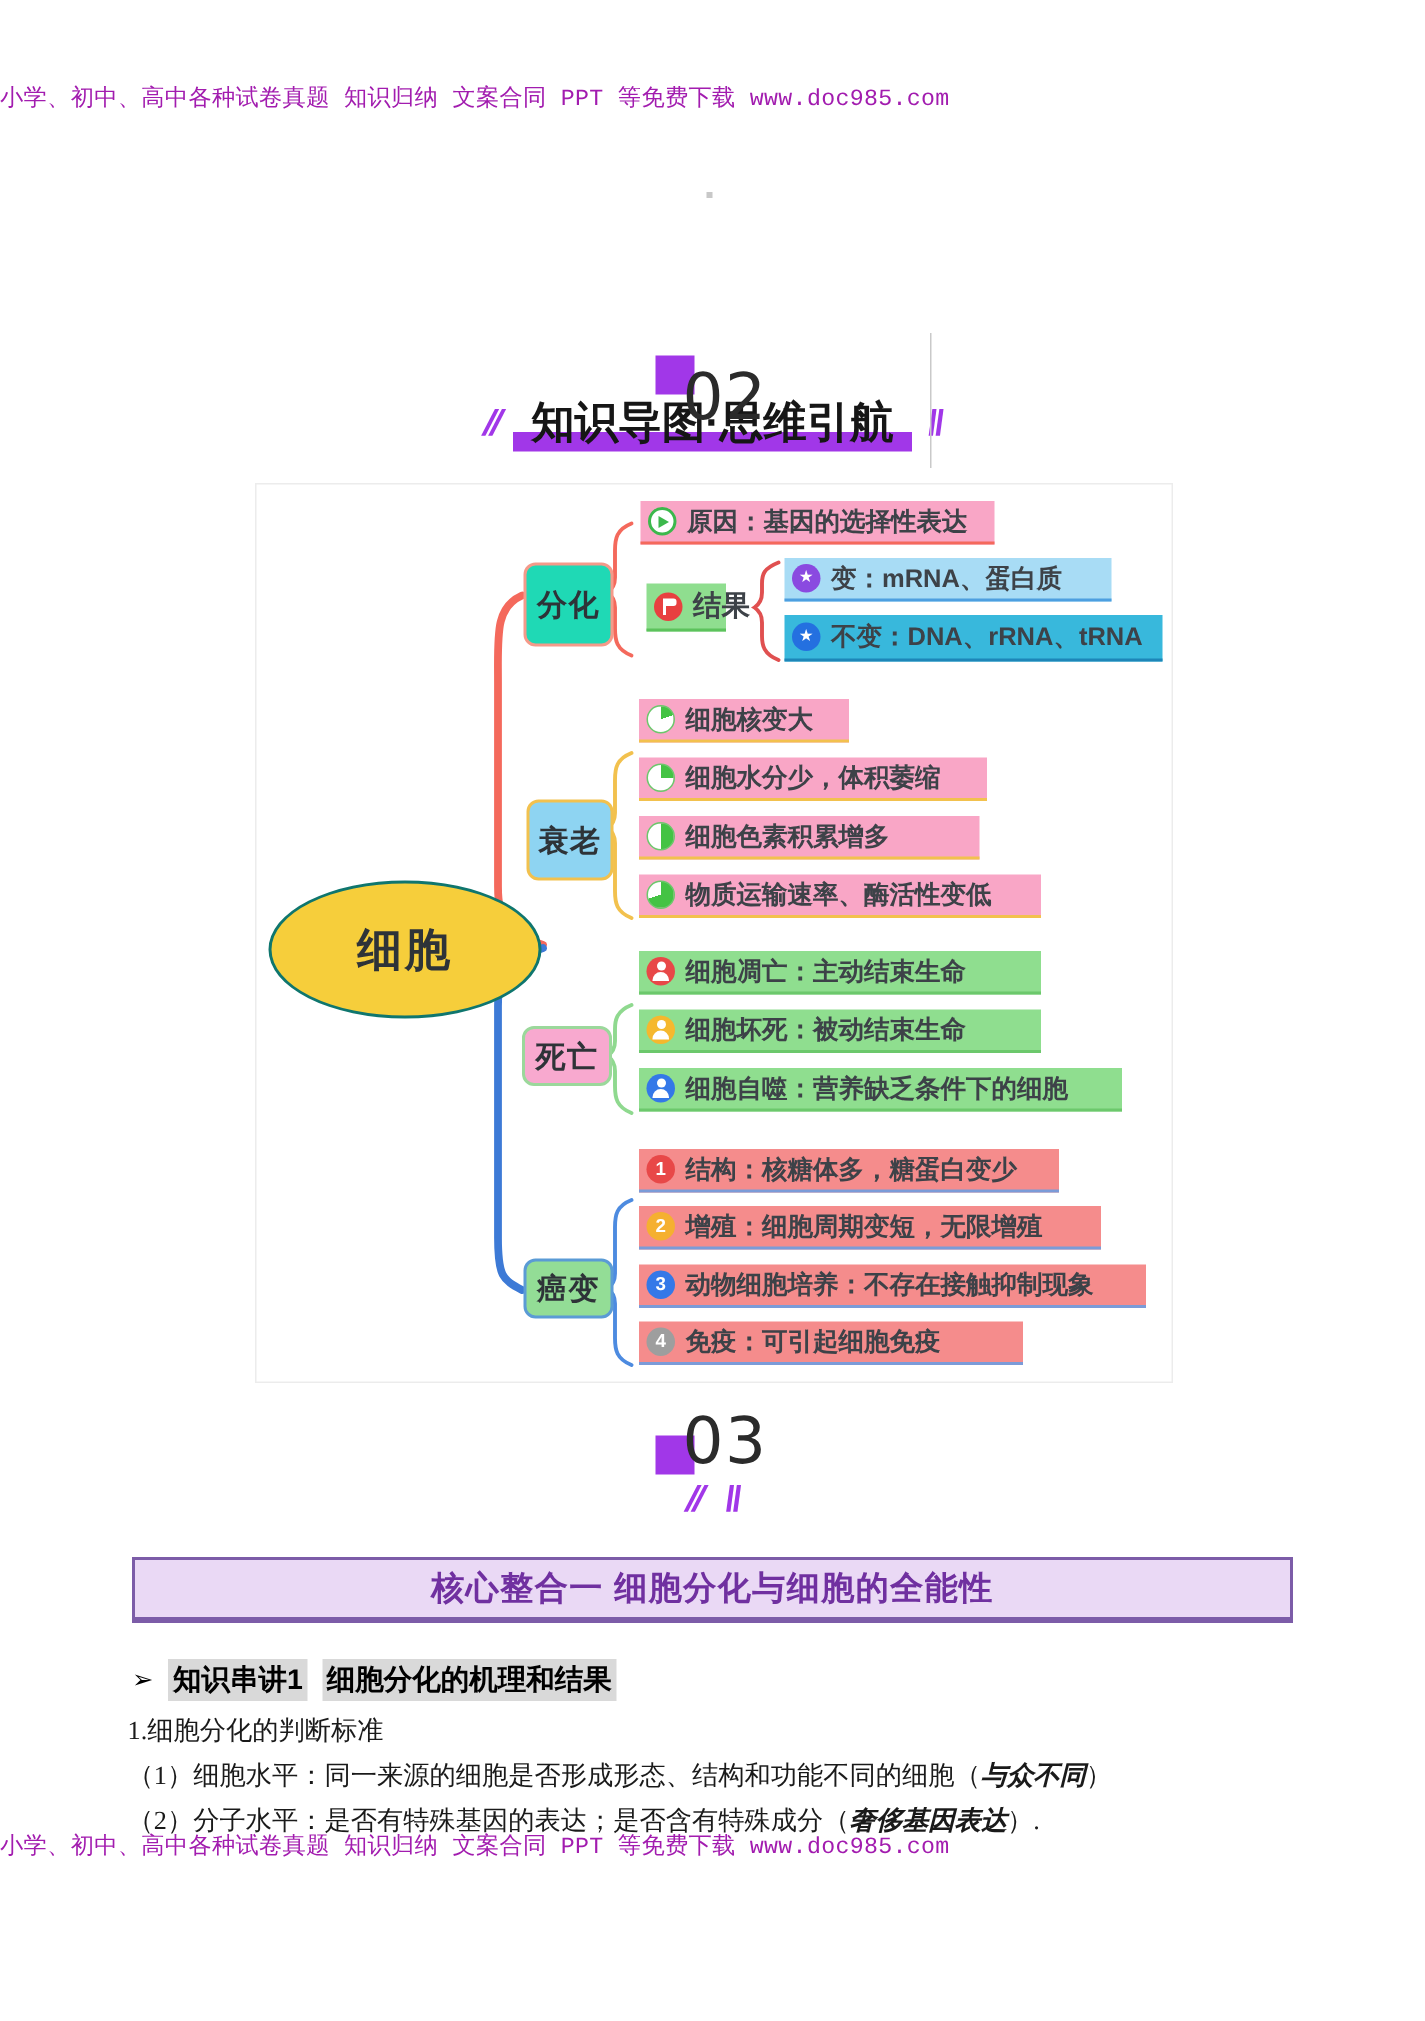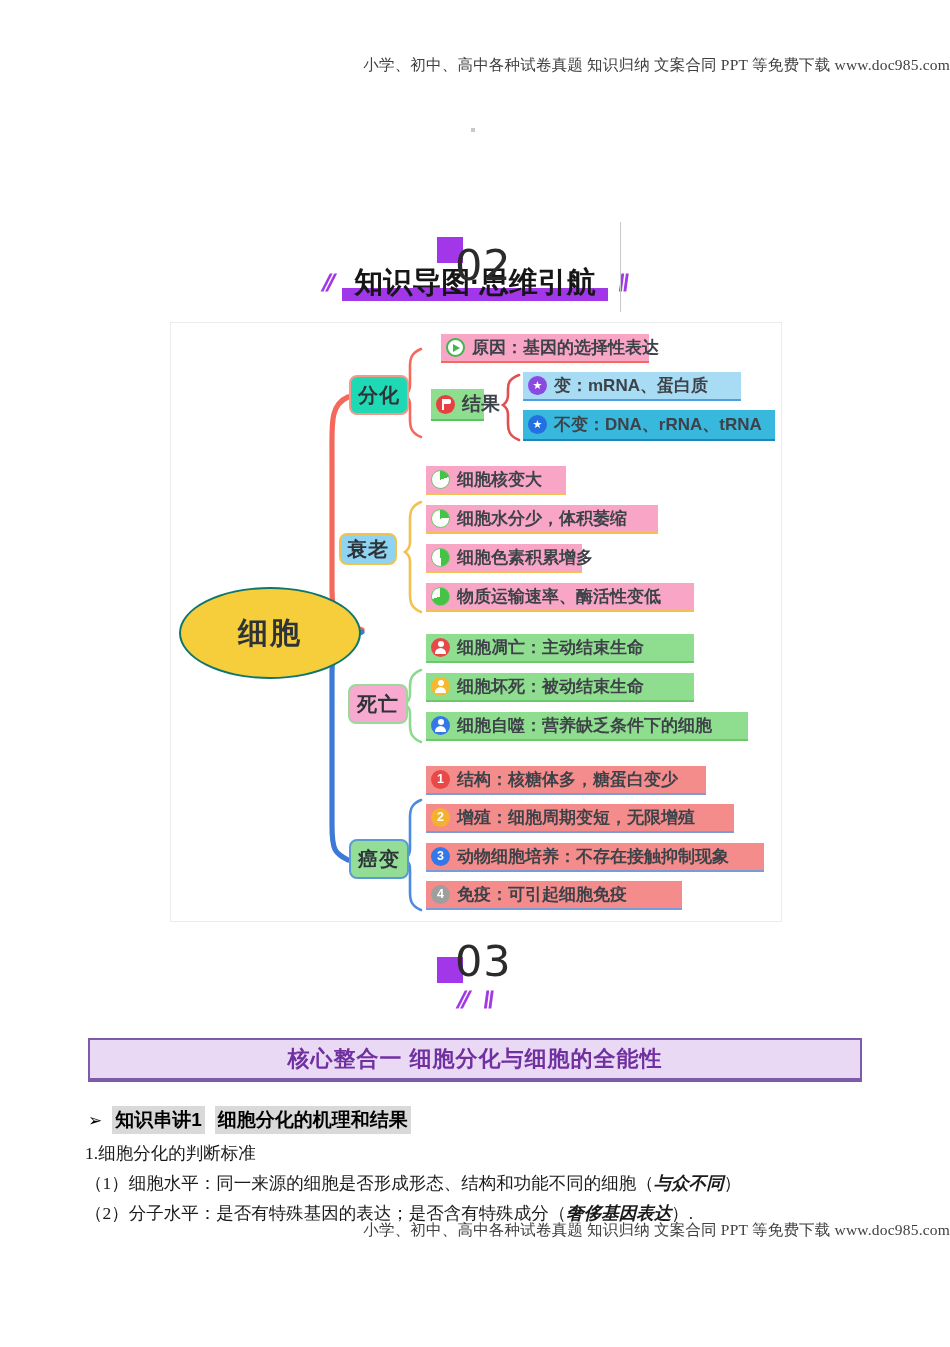--- a/index.html
+++ b/index.html
@@ -1,21 +1,21 @@
 <!DOCTYPE html>
 <html><head>
 <meta charset="utf-8">
 <style>
   html,body{margin:0;padding:0;background:#fff;}
   .page{position:relative;width:950px;height:1347px;background:#ffffff;margin:0 auto;
         font-family:"Liberation Sans","DejaVu Sans",sans-serif;overflow:hidden;}
 
   
-  .doc-band{position:absolute;left:0;right:0;text-align:right;font-size:15.5px;color:#404040;
-            font-family:Liberation Serif, serif;letter-spacing:.2px;}
+  .doc-band{position:absolute;left:0;right:0;text-align:left;font-size:15.5px;color:#a21caf;
+            font-family:Liberation Mono, monospace;letter-spacing:.2px;}
   .artifact-dot{position:absolute;left:471px;top:128px;width:4px;height:4px;background:#9a9a9a;opacity:.55;}
   .vline{position:absolute;left:620px;top:222px;width:1px;height:90px;background:#c9c9c9;}
 
   
   .sec-square{position:absolute;width:26px;height:26px;background:#a137e8;}
   .sec-num{position:absolute;font-size:43px;color:#2b2b2b;font-family:"DejaVu Sans",sans-serif;
            font-weight:400;letter-spacing:1px;z-index:2;line-height:1;}
   .sec-title-row{position:absolute;left:0;right:0;display:flex;justify-content:center;align-items:center;gap:16px;}
   .sec-title{position:relative;display:inline-block;font-size:29px;font-weight:700;color:#161616;
              padding:0 6px;line-height:1.15;}
@@ -116,48 +116,48 @@
       <path d="M191,309 C168,317 161,322 161,348 L161,502 C161,528 164,530 177,537" fill="none" stroke="#3d7ad6" stroke-width="5.2" stroke-linecap="round"></path>
       <path d="M250,26 C240,30 239,36 239,44 L239,62 C239,67 237,70 234,72 C237,74 239,77 239,82 L239,96 C239,104 240,110 250,114" fill="none" stroke="#f4695c" stroke-width="2.6" stroke-linecap="round"></path>
       <path d="M348,52 C338,56 337,60 337,66 L337,72 C337,77 335,80 332,82 C335,84 337,87 337,92 L337,101 C337,107 338,113 348,117" fill="none" stroke="#e05050" stroke-width="2.6" stroke-linecap="round"></path>
       <path d="M250,179 C240,183 239,189 239,197 L239,219 C239,224 237,227 234,229 C237,231 239,234 239,239 L239,271 C239,279 240,285 250,289" fill="none" stroke="#f2c14e" stroke-width="2.6" stroke-linecap="round"></path>
       <path d="M250,347 C240,351 239,357 239,363 L239,371 C239,376 237,379 234,381 C237,383 239,386 239,391 L239,401 C239,409 240,415 250,419" fill="none" stroke="#8fd98f" stroke-width="2.6" stroke-linecap="round"></path>
       <path d="M250,477 C240,481 239,487 239,495 L239,526 C239,531 237,534 234,536 C237,538 239,541 239,546 L239,569 C239,577 240,583 250,587" fill="none" stroke="#4d8be0" stroke-width="2.6" stroke-linecap="round"></path>
     </svg>
 
     <div class="center-ellipse">细胞</div>
 
-    <div class="bnode n-fenhua" style="left:178px;top:52px;width:60px;height:40px;">分化</div>
-    <div class="row r-pink-r" style="left:270px;top:11px;width:208px;">
+    <div class="bnode n-fenhua" style="left:178px;top:52px;width:60px;height:56px;">分化</div>
+    <div class="row r-pink-r" style="left:256px;top:11px;width:236px;">
       <span class="ic ic-play"></span>
       <span class="rt">原因：基因的选择性表达</span>
     </div>
     <div class="row r-jieguo" style="left:260px;top:66px;width:53px;">
       <span class="ic ic-flag"></span>
       <span class="rt">结果</span>
     </div>
     <div class="row r-lblue" style="left:352px;top:49px;width:218px;">
       <span class="ic ic-star ic-star-p"></span>
       <span class="rt">变：mRNA、蛋白质</span>
     </div>
     <div class="row r-cyan" style="left:352px;top:87px;width:252px;height:31px;">
       <span class="ic ic-star ic-star-b"></span>
       <span class="rt">不变：DNA、rRNA、tRNA</span>
     </div>
 
-    <div class="bnode n-shuailao" style="left:168px;top:210px;width:58px;height:32px;">衰老</div>
+    <div class="bnode n-shuailao" style="left:180px;top:210px;width:58px;height:54px;">衰老</div>
     <div class="row r-pink-y" style="left:255px;top:143px;width:140px;">
       <span class="ic ic-pie pie20"></span>
       <span class="rt">细胞核变大</span>
     </div>
     <div class="row r-pink-y" style="left:255px;top:182px;width:232px;">
       <span class="ic ic-pie pie25"></span>
       <span class="rt">细胞水分少，体积萎缩</span>
     </div>
-    <div class="row r-pink-y" style="left:255px;top:221px;width:156px;">
+    <div class="row r-pink-y" style="left:255px;top:221px;width:227px;">
       <span class="ic ic-pie pie50"></span>
       <span class="rt">细胞色素积累增多</span>
     </div>
     <div class="row r-pink-y" style="left:255px;top:260px;width:268px;">
       <span class="ic ic-pie pie70"></span>
       <span class="rt">物质运输速率、酶活性变低</span>
     </div>
 
     <div class="bnode n-siwang" style="left:177px;top:361px;width:60px;height:40px;">死亡</div>
     <div class="row r-green" style="left:255px;top:311px;width:268px;">

